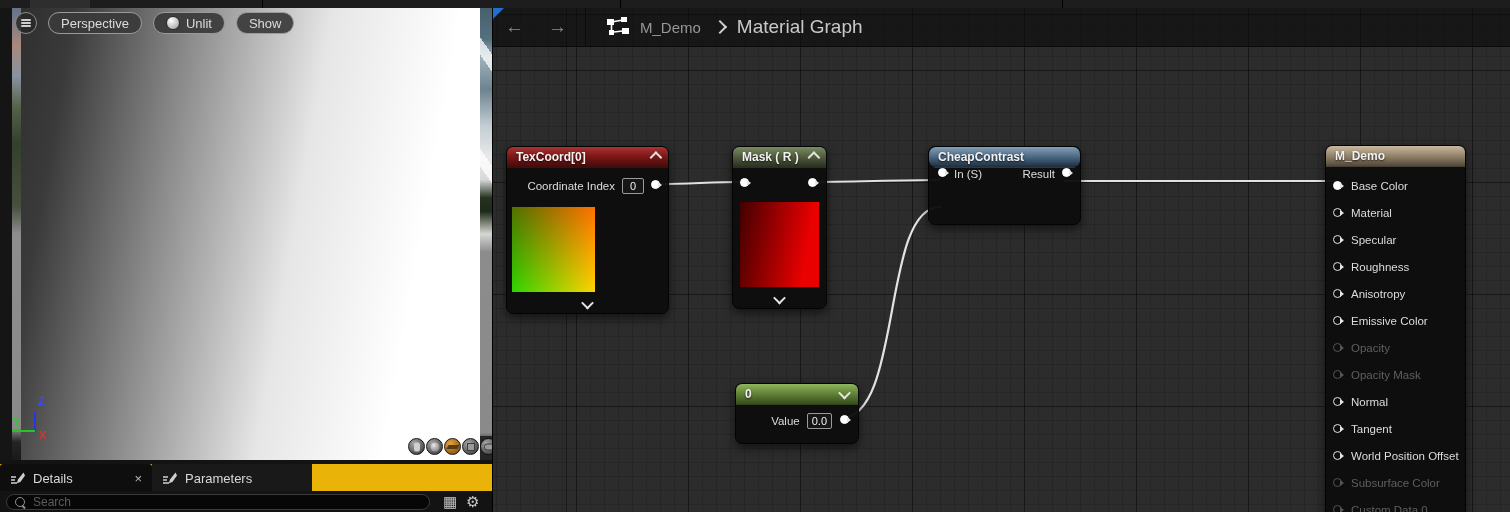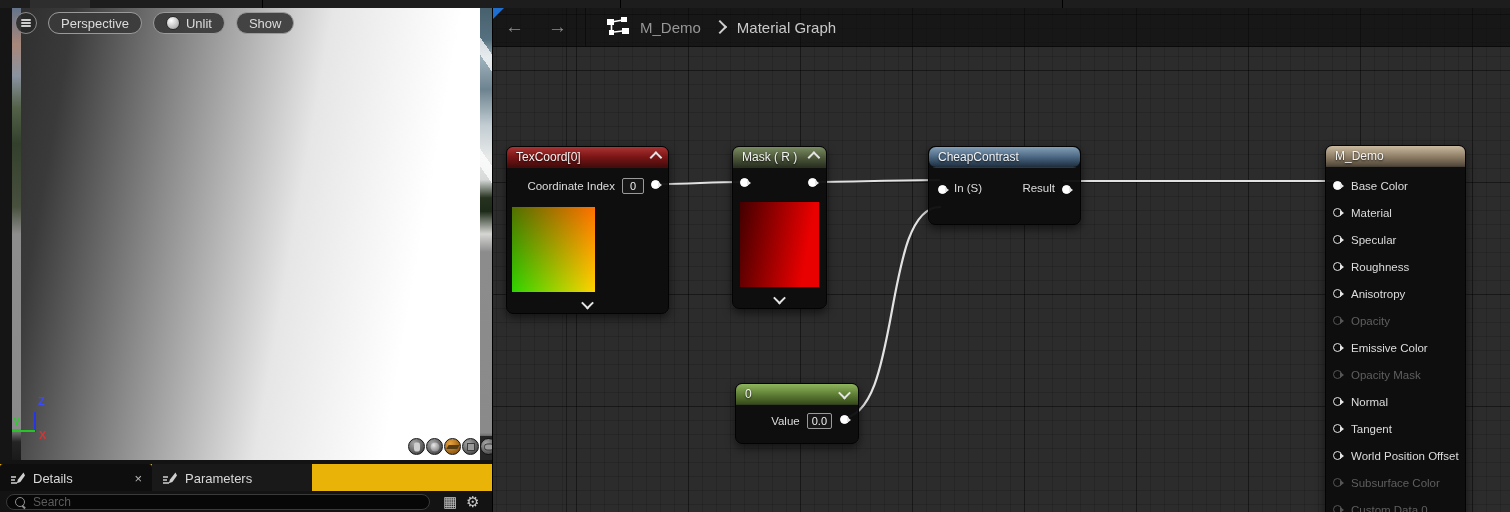--- a/index.html
+++ b/index.html
@@ -73,27 +73,27 @@
     background-position:83px 0,0 62px,13px 0,0 6px;}
   .blue-corner{position:absolute;left:0;top:0;width:0;height:0;border-top:11px solid #1e6fd0;border-right:11px solid transparent;z-index:5;}
   .graph-toolbar{position:absolute;left:0;top:0;width:100%;height:38px;background:rgba(8,8,8,.58);
     border-bottom:1px solid rgba(0,0,0,.55);display:flex;align-items:center;z-index:4;}
   .nav-arrow{font-size:19px;font-weight:bold;color:#909090;padding:0 12px;cursor:pointer;line-height:38px;}
   .tb-sep{width:1px;height:38px;background:#0c0c0c;margin:0 6px;}
   .graph-ico{margin:0 10px 0 14px;}
   .crumb-root{color:#979797;font-size:15px;cursor:pointer;}
   .crumb-sep{width:8px;height:8px;border-right:2px solid #cfcfcf;border-bottom:2px solid #cfcfcf;
     transform:rotate(-45deg);margin:0 12px 0 14px;}
-  .crumb-cur{color:#c9c9c9;font-size:15px;}
+  .crumb-cur{color:#c9c9c9;font-size:19px;}
   svg.wires{position:absolute;left:0;top:0;z-index:1;}
   
   .node{position:absolute;background:rgba(14,14,14,.96);border:1px solid #030303;border-radius:7px;
     box-shadow:0 4px 10px rgba(0,0,0,.55);z-index:2;color:#dcdcdc;font-size:11.5px;}
   .nhead{height:21px;border-radius:6px 6px 0 0;display:flex;align-items:center;padding:0 9px;
-    font-size:12px;font-weight:normal;color:#f2f2f2;text-shadow:0 1px 2px rgba(0,0,0,.75);
+    font-size:12px;font-weight:bold;color:#f2f2f2;text-shadow:0 1px 2px rgba(0,0,0,.75);
     border-bottom:1px solid rgba(0,0,0,.65);box-sizing:border-box;}
   .nhead .sp{flex:1;}
   .h-tex{background:linear-gradient(#a93434 0%,#801717 45%,#430b0b 100%);}
   .h-mask{background:linear-gradient(#7a8c62 0%,#4c5739 55%,#293021 100%);}
   .h-func{background:linear-gradient(#84a0b8 0%,#45617c 55%,#1e2d3c 100%);border-radius:7px;}
   .h-scalar{background:linear-gradient(#8fb55e 0%,#5d7c33 55%,#374d1b 100%);}
   .h-mat{background:linear-gradient(#c9b99f 0%,#8d7d65 55%,#52483a 100%);}
   .chev{display:inline-block;width:7px;height:7px;border-left:2px solid #e4e4e4;border-bottom:2px solid #e4e4e4;}
   .chev.up{transform:rotate(135deg) translate(-1px,-1px);}
   .chev.down{transform:rotate(-45deg) translate(1px,-1px);}
@@ -118,21 +118,21 @@
     background:linear-gradient(to right,rgba(255,0,0,0),rgba(255,0,0,1)),linear-gradient(to bottom,#507000,#2ed400);
     background-blend-mode:screen;}
   
   .n-mask{left:239px;top:138px;width:93px;height:161px;}
   .n-mask .pin-in{position:absolute;left:7px;top:31px;}
   .n-mask .pin-out{position:absolute;right:9px;top:31px;}
   .mask-preview{position:absolute;left:7px;top:55px;width:79px;height:85px;
     background:linear-gradient(100deg,#430000 0%,#e90000 80%);}
   
   .n-cheap{left:435px;top:138px;width:151px;height:77px;}
-  .n-cheap .crow{display:flex;align-items:flex-end;gap:7px;padding:0 9px;height:26px;}
+  .n-cheap .crow{display:flex;align-items:flex-start;gap:7px;padding:0 9px;height:26px;}
   .n-cheap .crow:first-of-type{margin-top:2px;}
   .n-cheap .outlab{margin-left:auto;}
   
   .n-scalar{left:242px;top:375px;width:122px;height:59px;}
   .n-scalar .srow{display:flex;align-items:center;justify-content:flex-end;gap:7px;margin:8px 26px 0 0;}
   .n-scalar .pin-out{position:absolute;right:9px;top:31px;}
   
   .n-mat{left:832px;top:137px;width:139px;height:380px;border-bottom-left-radius:0;border-bottom-right-radius:0;}
   .n-mat .pinlist{padding-top:5px;}
   .mrow{display:flex;align-items:center;gap:9px;height:27px;padding-left:7px;}
@@ -318,28 +318,28 @@
             <span class="plabel">Specular</span>
           </div>
           <div class="mrow">
             <span class="pin"></span>
             <span class="plabel">Roughness</span>
           </div>
           <div class="mrow">
             <span class="pin"></span>
             <span class="plabel">Anisotropy</span>
           </div>
+          <div class="mrow">
+            <span class="pin"></span>
+            <span class="plabel">Emissive Color</span>
+          </div>
           <div class="mrow dim">
             <span class="pin"></span>
             <span class="plabel">Opacity</span>
           </div>
-          <div class="mrow">
-            <span class="pin"></span>
-            <span class="plabel">Emissive Color</span>
-          </div>
           <div class="mrow dim">
             <span class="pin"></span>
             <span class="plabel">Opacity Mask</span>
           </div>
           <div class="mrow">
             <span class="pin"></span>
             <span class="plabel">Normal</span>
           </div>
           <div class="mrow">
             <span class="pin"></span>

